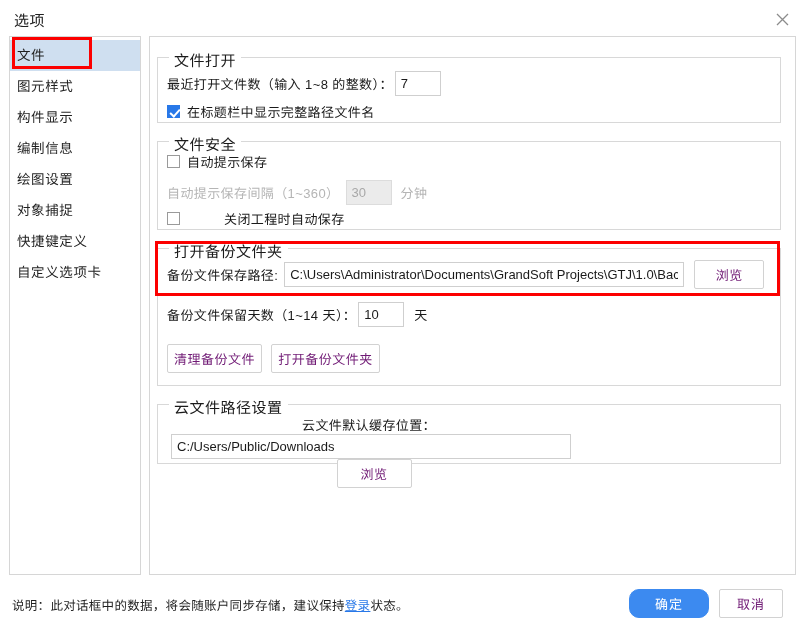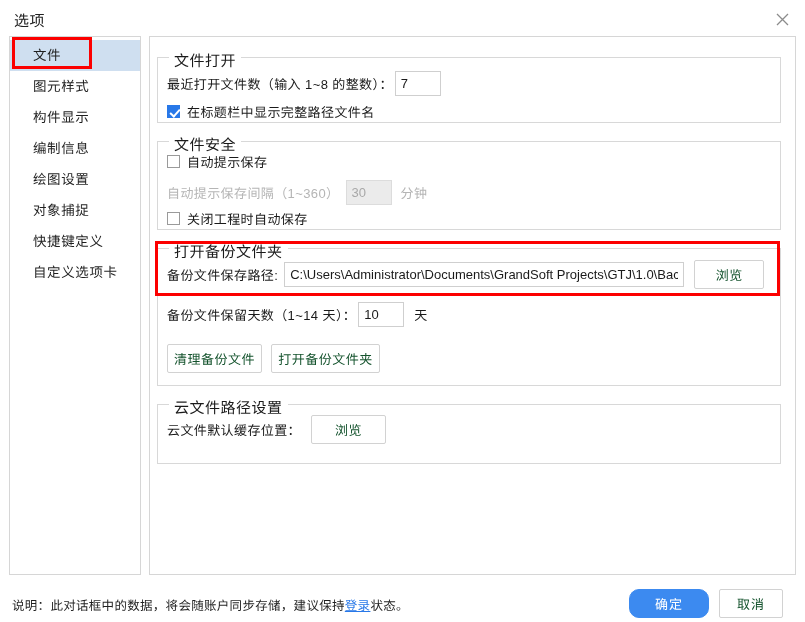--- a/index.html
+++ b/index.html
@@ -49,21 +49,21 @@
     position: absolute;
     left: 9px; top: 36px;
     width: 132px; height: 539px;
     background: #ffffff;
     border: 1px solid #d6d6d6;
     box-sizing: border-box;
   }
   .side-item {
     height: 31px;
     line-height: 31px;
-    padding-left: 23px;
+    padding-left: 7px;
     font-size: 13.5px;
     color: #1f1f1f;
     cursor: pointer;
     white-space: nowrap;
     letter-spacing: 0.6px;
   }
   .side-item.selected {
     background: #cfdff0;
   }
   .side-item:first-child { margin-top: 3px; }
@@ -177,21 +177,21 @@
   }
 
   
   .btn {
     box-sizing: border-box;
     border: 1px solid #d2d2d2;
     background: #ffffff;
     border-radius: 2px;
     font-family: "Liberation Sans", "DejaVu Sans", sans-serif;
     font-size: 13px;
-    color: #14532d;
+    color: #701a75;
     height: 29px;
     cursor: pointer;
     letter-spacing: 0.5px;
     display: inline-flex;
     align-items: center;
     justify-content: center;
   }
 
   
   .footer-note {
@@ -270,21 +270,21 @@
 </div>
 <div class="row cbrow" style="left:167px; top:152px;">
   <span class="cbox"></span>
   <span class="lbl">自动提示保存</span>
 </div>
 <div class="row" style="left:167px; top:180px;">
   <span class="lbl dim">自动提示保存间隔（1~360）</span>
   <input class="txt num disabled" type="text" style="margin-left: 6px;" disabled="" value="30">
   <span class="lbl dim" style="margin-left:9px;">分钟</span>
 </div>
-<div class="row cbrow" style="left:167px; top:209px;">
+<div class="row cbrow" style="left:167px; top:209px;gap:37px;">
   <span class="cbox"></span>
   <span class="lbl">关闭工程时自动保存</span>
 </div>
 
 <div class="group" id="grp-backup">
   <div class="group-legend">打开备份文件夹</div>
 </div>
 <div class="row" style="left:167px; top:260px;">
   <span class="lbl">备份文件保存路径:</span>
   <input class="txt" type="text" style="width: 400px; margin-left: 6px;" value="C:\Users\Administrator\Documents\GrandSoft Projects\GTJ\1.0\Backup">
@@ -297,22 +297,23 @@
 </div>
 <div class="row" style="left:167px; top:344px;">
   <button class="btn" style="width:95px;">清理备份文件</button>
   <button class="btn" style="width:109px; margin-left:9px;">打开备份文件夹</button>
 </div>
 <div class="anno-backup"></div>
 
 <div class="group" id="grp-cloud">
   <div class="group-legend">云文件路径设置</div>
 </div>
-<div class="row" style="left:167px; top:415px;">
+<div class="row" style="left:167px; top:415px;flex-direction:column;">
   <span class="lbl">云文件默认缓存位置：</span>
+  <input class="txt" type="text" style="width: 400px; margin-left: 4px;" value="C:/Users/Public/Downloads">
   <button class="btn" style="width:75px; margin-left:10px;">浏览</button>
 </div>
 
 <div class="footer-note">
   <span>说明：此对话框中的数据，将会随账户同步存储，建议保持</span><a>登录</a><span>状态。</span>
 </div>
 <button class="btn-primary">确定</button>
 <button class="btn btn-cancel">取消</button>
 
 </body></html>

